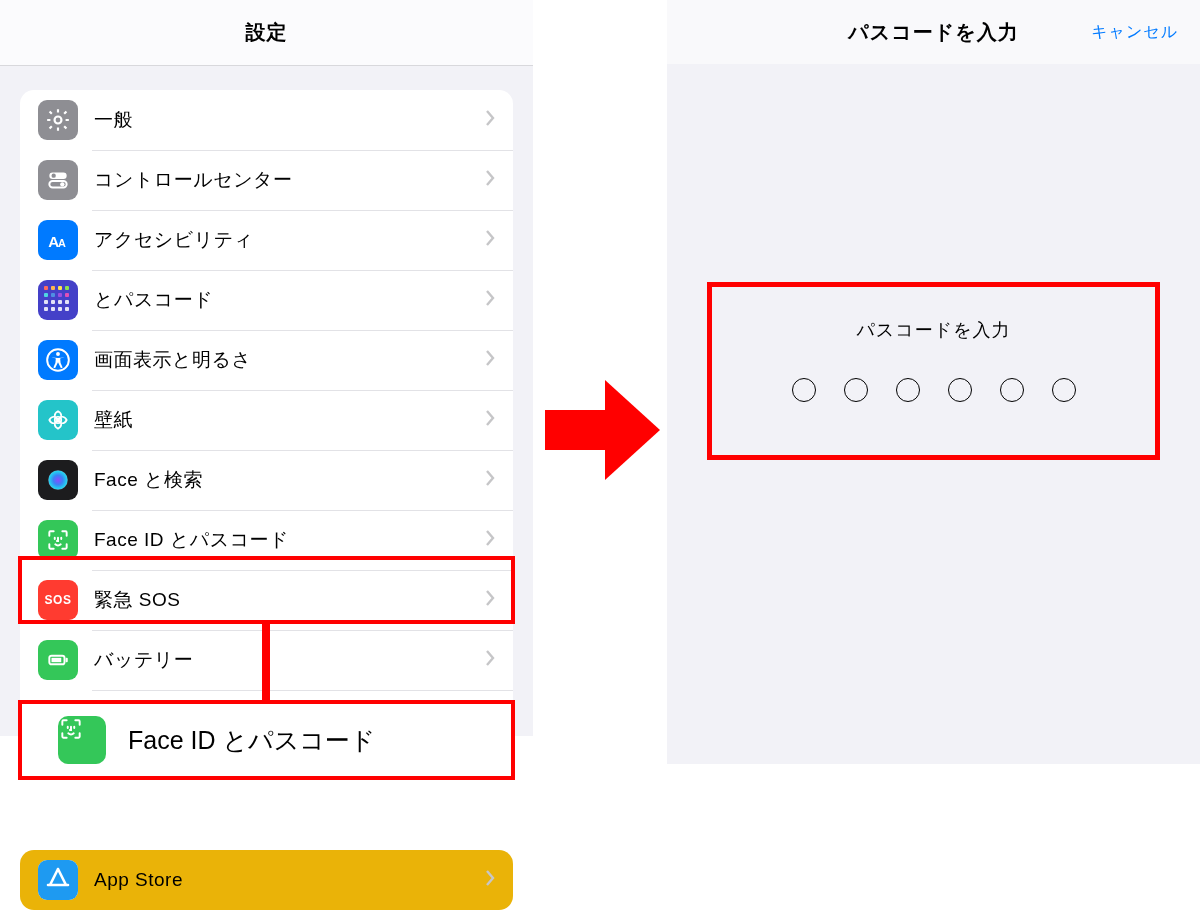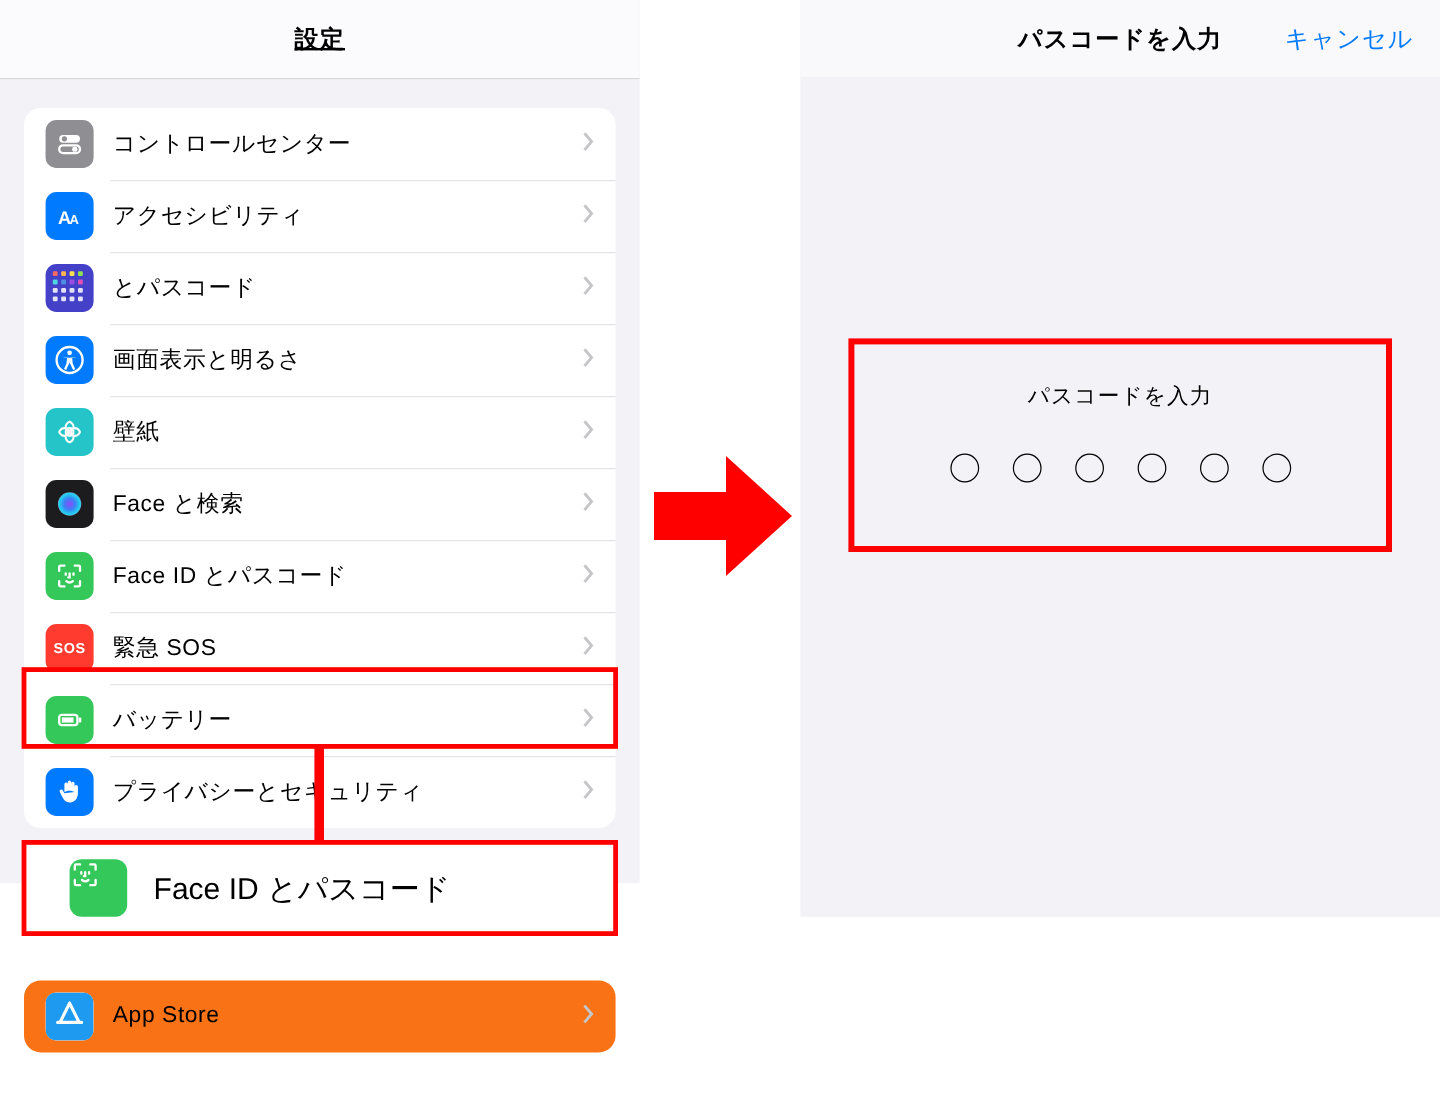--- a/index.html
+++ b/index.html
@@ -1,32 +1,32 @@
 <!DOCTYPE html>
 <html><head>
 <meta charset="utf-8">
 <style>
   * { box-sizing: border-box; margin: 0; padding: 0; }
   html, body { width: 1200px; height: 916px; font-family: -apple-system, "Helvetica Neue", Arial, sans-serif; background: #fff; overflow: hidden; }
   .stage { position: relative; width: 1200px; height: 916px; }
 
   
-  .left-panel { position: absolute; left: 0; top: 0; width: 533px; height: 736px; background: #f2f2f7; text-decoration: underline; }
+  .left-panel { position: absolute; left: 0; top: 0; width: 533px; height: 736px; background: #f2f2f7; }
   .left-header { height: 66px; background: #fbfbfd; border-bottom: 1px solid #d8d8dc; display: flex; align-items: center; justify-content: center; }
   .left-title { font-size: 20px; font-weight: 600; color: #000; letter-spacing: 1px; }
 
   .list-card { position: absolute; left: 20px; top: 90px; width: 493px; background: #fff; border-radius: 14px; }
   .row { position: relative; height: 60px; display: flex; align-items: center; padding-left: 18px; }
   .row + .row::before { content:""; position:absolute; left:72px; right:0; top:0; height:1px; background:#e2e2e6; }
   .row .icon-box { width: 40px; height: 40px; border-radius: 9px; flex: 0 0 40px; display: flex; align-items: center; justify-content: center; color: #fff; }
   .row .label { margin-left: 16px; font-size: 19px; color: #000; letter-spacing: 0.5px; }
   .row .chev { position: absolute; right: 18px; color: #c6c6c8; }
 
   
-  .list-card2 { position: absolute; left: 20px; top: 817px; width: 493px; background: #f97316; border-radius: 14px; }
+  .list-card2 { position: absolute; left: 20px; top: 850px; width: 493px; background: #eab308; border-radius: 14px; }
 
   
   .ic-general  { background: #8e8e93; }
   .ic-control  { background: #8e8e93; }
   .ic-display  { background: #007aff; }
   .ic-home     { background: #4440c8; }
   .ic-access   { background: #007aff; }
   .ic-wall     { background: #24c4c9; }
   .ic-siri     { background: #1c1c1e; }
   .ic-face     { background: #34c759; }
@@ -46,21 +46,21 @@
 
   
   .big-arrow { position:absolute; left:545px; top:380px; width:120px; height:100px; }
   .big-arrow .shaft { position:absolute; left:0; top:30px; width:65px; height:40px; background:#ff0000; }
   .big-arrow .head  { position:absolute; left:60px; top:0; width:0; height:0; border-top:50px solid transparent; border-bottom:50px solid transparent; border-left:55px solid #ff0000; }
 
   
   .right-panel { position: absolute; right: 0; top: 0; width: 533px; height: 764px; background: #f2f2f7; }
   .right-header { height: 64px; background: #f9f9fb; display:flex; align-items:center; justify-content:center; position:relative; }
   .right-title { font-size: 20px; font-weight: 600; color:#000; letter-spacing:1px; }
-  .cancel-btn { position:absolute; right:22px; font-size:20px; color:#007aff; letter-spacing:1px; }
+  .cancel-btn { position:absolute; right:22px; font-size:16px; color:#007aff; letter-spacing:1px; }
 
   .pass-area { position:absolute; left:50px; top:290px; width:433px; height:170px; }
   .pass-prompt { text-align:center; font-size:18px; color:#000; letter-spacing:1px; margin-top:28px;}
   .dots { display:flex; justify-content:center; gap:28px; margin-top:36px; }
   .dot { width:24px; height:24px; border:1.5px solid #000; border-radius:50%; }
   .hl-pass { position:absolute; left:40px; top:282px; width:453px; height:178px; border:5px solid #ff0000; pointer-events:none; }
 
   
   .icon-box svg { width: 26px; height: 26px; }
   .ic-store svg { width: 40px; height: 40px; }
@@ -81,20 +81,32 @@
 
 <div class="stage">
 
   <div class="left-panel">
     <div class="left-header">
       <div class="left-title">設定</div>
     </div>
 
     <div class="list-card">
 
+      <div class="row">
+        <div class="icon-box ic-general">
+          <svg viewBox="0 0 24 24" fill="none" stroke="#fff" stroke-width="2">
+              <circle cx="12" cy="12" r="3.2"></circle>
+              <path d="M12 2v3M12 19v3M4.2 4.2l2.1 2.1M17.7 17.7l2.1 2.1M2 12h3M19 12h3M4.2 19.8l2.1-2.1M17.7 6.3l2.1-2.1"></path>
+            </svg>
+        </div>
+        <span class="label">一般</span>
+        <span class="chev"><svg viewBox="0 0 10 18" fill="none" stroke="currentColor" stroke-width="2.4">
+              <path d="M2 2l6 7-6 7"></path>
+            </svg></span>
+      </div>
 
       <div class="row">
         <div class="icon-box ic-control">
           <svg viewBox="0 0 24 24" fill="#fff">
               <rect x="4" y="5" width="16" height="6" rx="3"></rect>
               <rect x="4" y="13" width="16" height="6" rx="3" fill="none" stroke="#fff" stroke-width="1.8"></rect>
               <circle cx="8" cy="8" r="2" fill="#8e8e93"></circle>
               <circle cx="16" cy="16" r="2" fill="#fff"></circle>
             </svg>
         </div>

